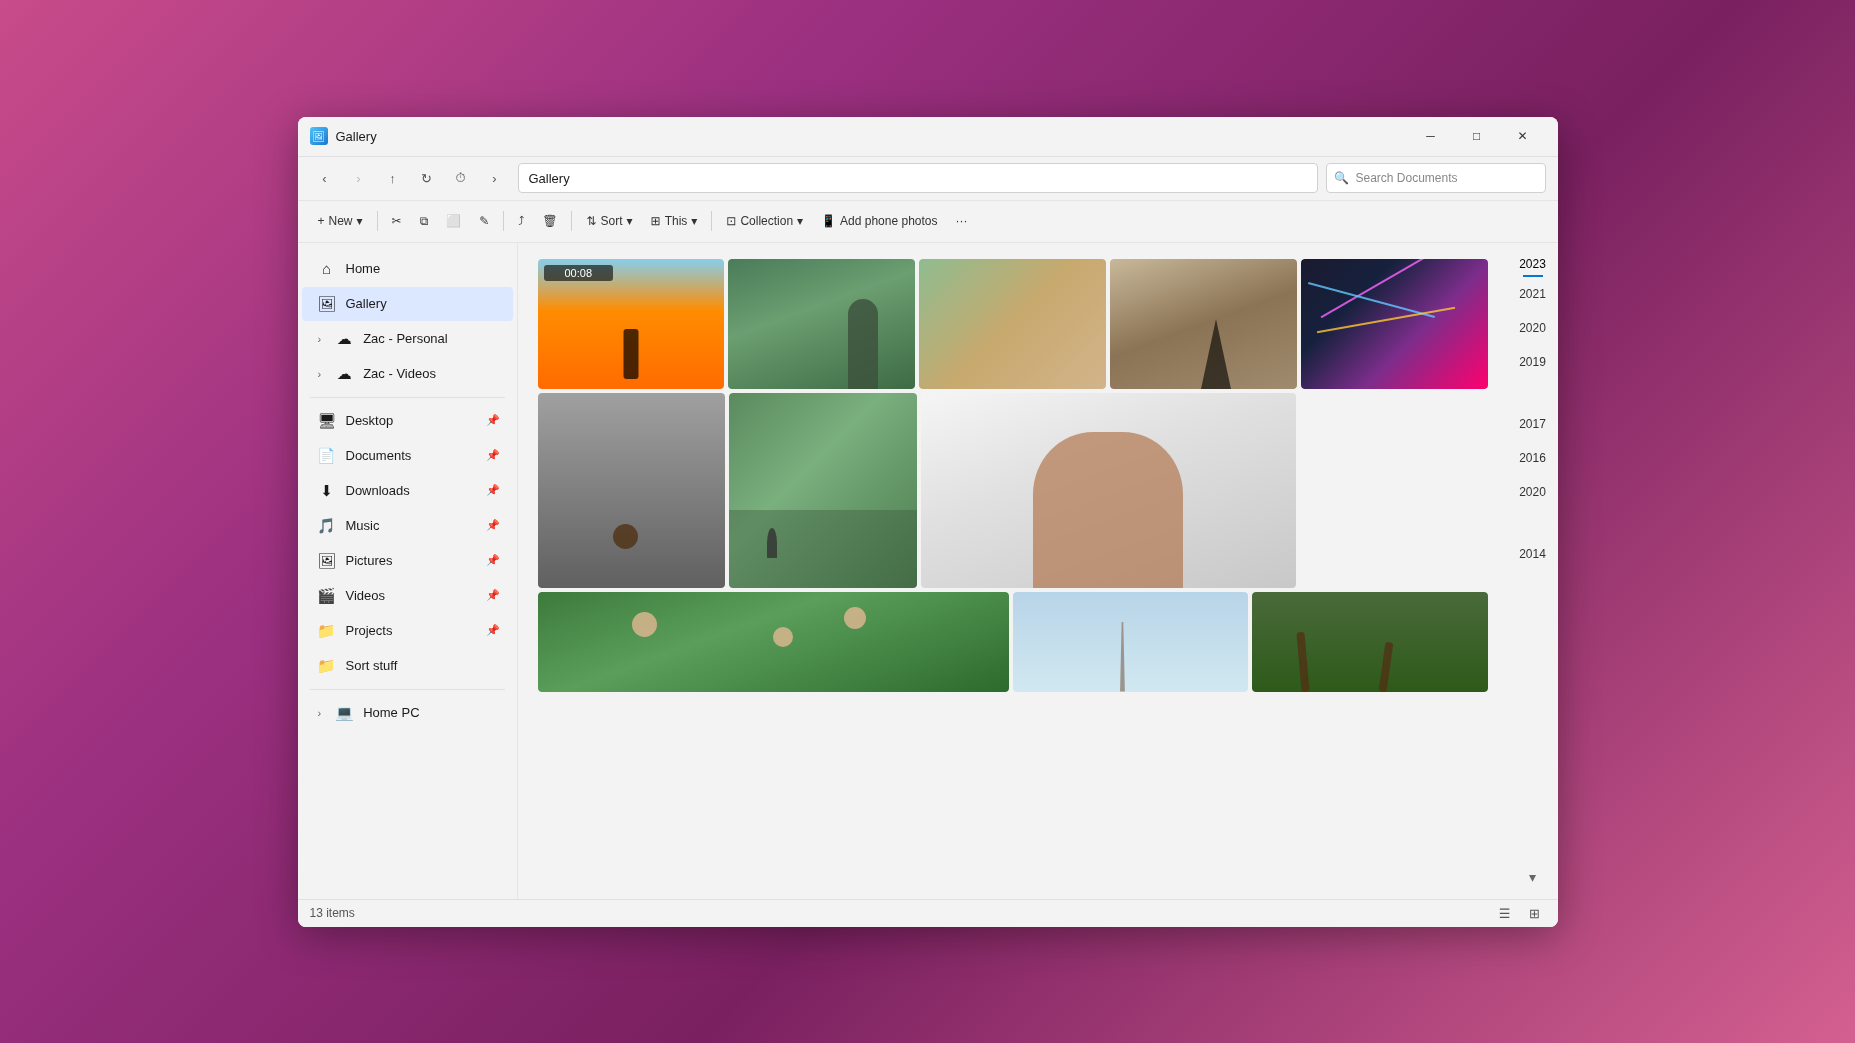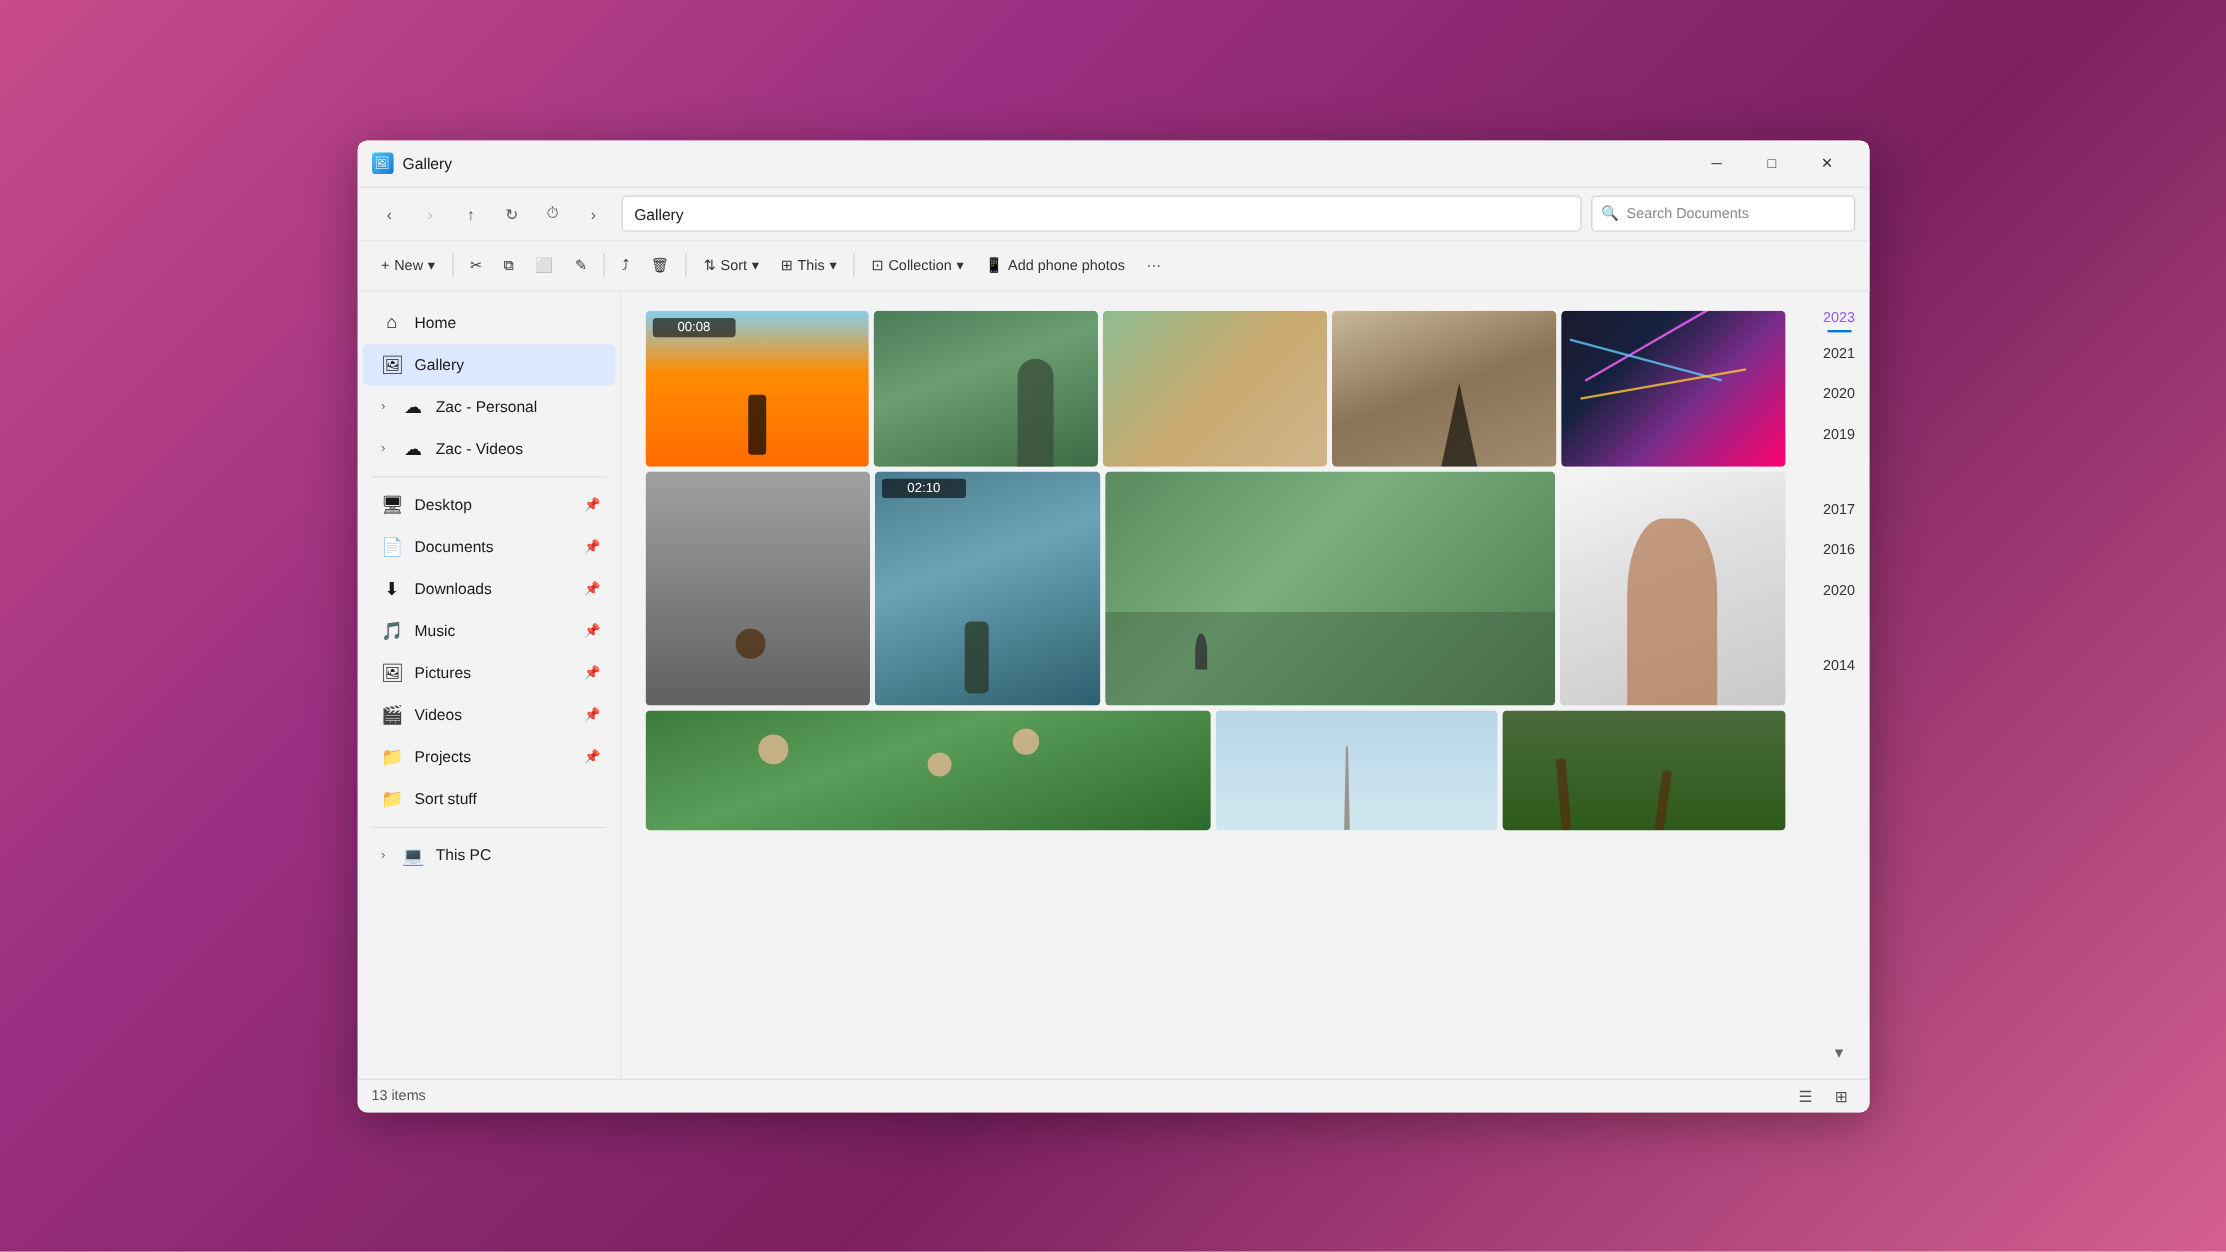--- a/index.html
+++ b/index.html
@@ -224,21 +224,21 @@
       flex-shrink: 0;
     }
     .timeline-year {
       font-size: 12px;
       color: #333;
       cursor: pointer;
       padding: 4px 0;
       text-align: center;
       width: 100%;
     }
-    .timeline-year.active { color: #8b5cf6; font-weight: 500; }
+    .timeline-year.active { color: #000000; font-weight: 500; }
     .timeline-indicator {
       width: 20px; height: 2px;
       background: #0078d4;
       margin: 0 auto 6px auto;
     }
     .timeline-scroll-btn {
       font-size: 14px;
       color: #666;
       cursor: pointer;
       padding: 4px;
@@ -432,21 +432,21 @@
       <div class="sidebar-item">
         <span class="sidebar-icon" style="color:#e8c020;">📁</span>
         <span class="sidebar-item-label">Sort stuff</span>
       </div>
 
       <div class="sidebar-divider"></div>
 
       <div class="sidebar-item">
         <span class="sidebar-chevron">›</span>
         <span class="sidebar-icon">💻</span>
-        <span class="sidebar-item-label">This PC</span>
+        <span class="sidebar-item-label">Home PC</span>
       </div>
     </div>
 
     <div class="gallery-area">
       <div class="gallery-content">
 
         <div class="photo-grid">
 
           <div class="photo-item">
             <div class="photo-block p1">
@@ -481,26 +481,20 @@
         </div>
 
         <div class="photo-grid-2">
 
           <div class="photo-item">
             <div class="photo-block p6" style="height:195px;">
               <div style="position:absolute;bottom:20%;left:40%;width:25px;height:25px;background:rgba(80,50,20,0.8);border-radius:50%;"></div>
             </div>
           </div>
 
-          <div class="photo-item">
-            <div class="photo-block p7" style="height:195px;">
-              <div style="position:absolute;bottom:10px;left:40%;width:20px;height:60px;background:rgba(40,60,40,0.8);border-radius:5px;"></div>
-            </div>
-            <div class="photo-badge">02:10</div>
-          </div>
 
           <div class="photo-item">
             <div class="photo-block p8" style="height:195px;">
               <div style="position:absolute;bottom:0;left:0;right:0;height:40%;background:rgba(60,90,60,0.4);"></div>
               <div style="position:absolute;bottom:30px;left:20%;width:10px;height:30px;background:rgba(50,50,50,0.8);border-radius:50% 50% 0 0;"></div>
             </div>
           </div>
 
           <div class="photo-item">
             <div class="photo-block p9" style="height:195px;">

